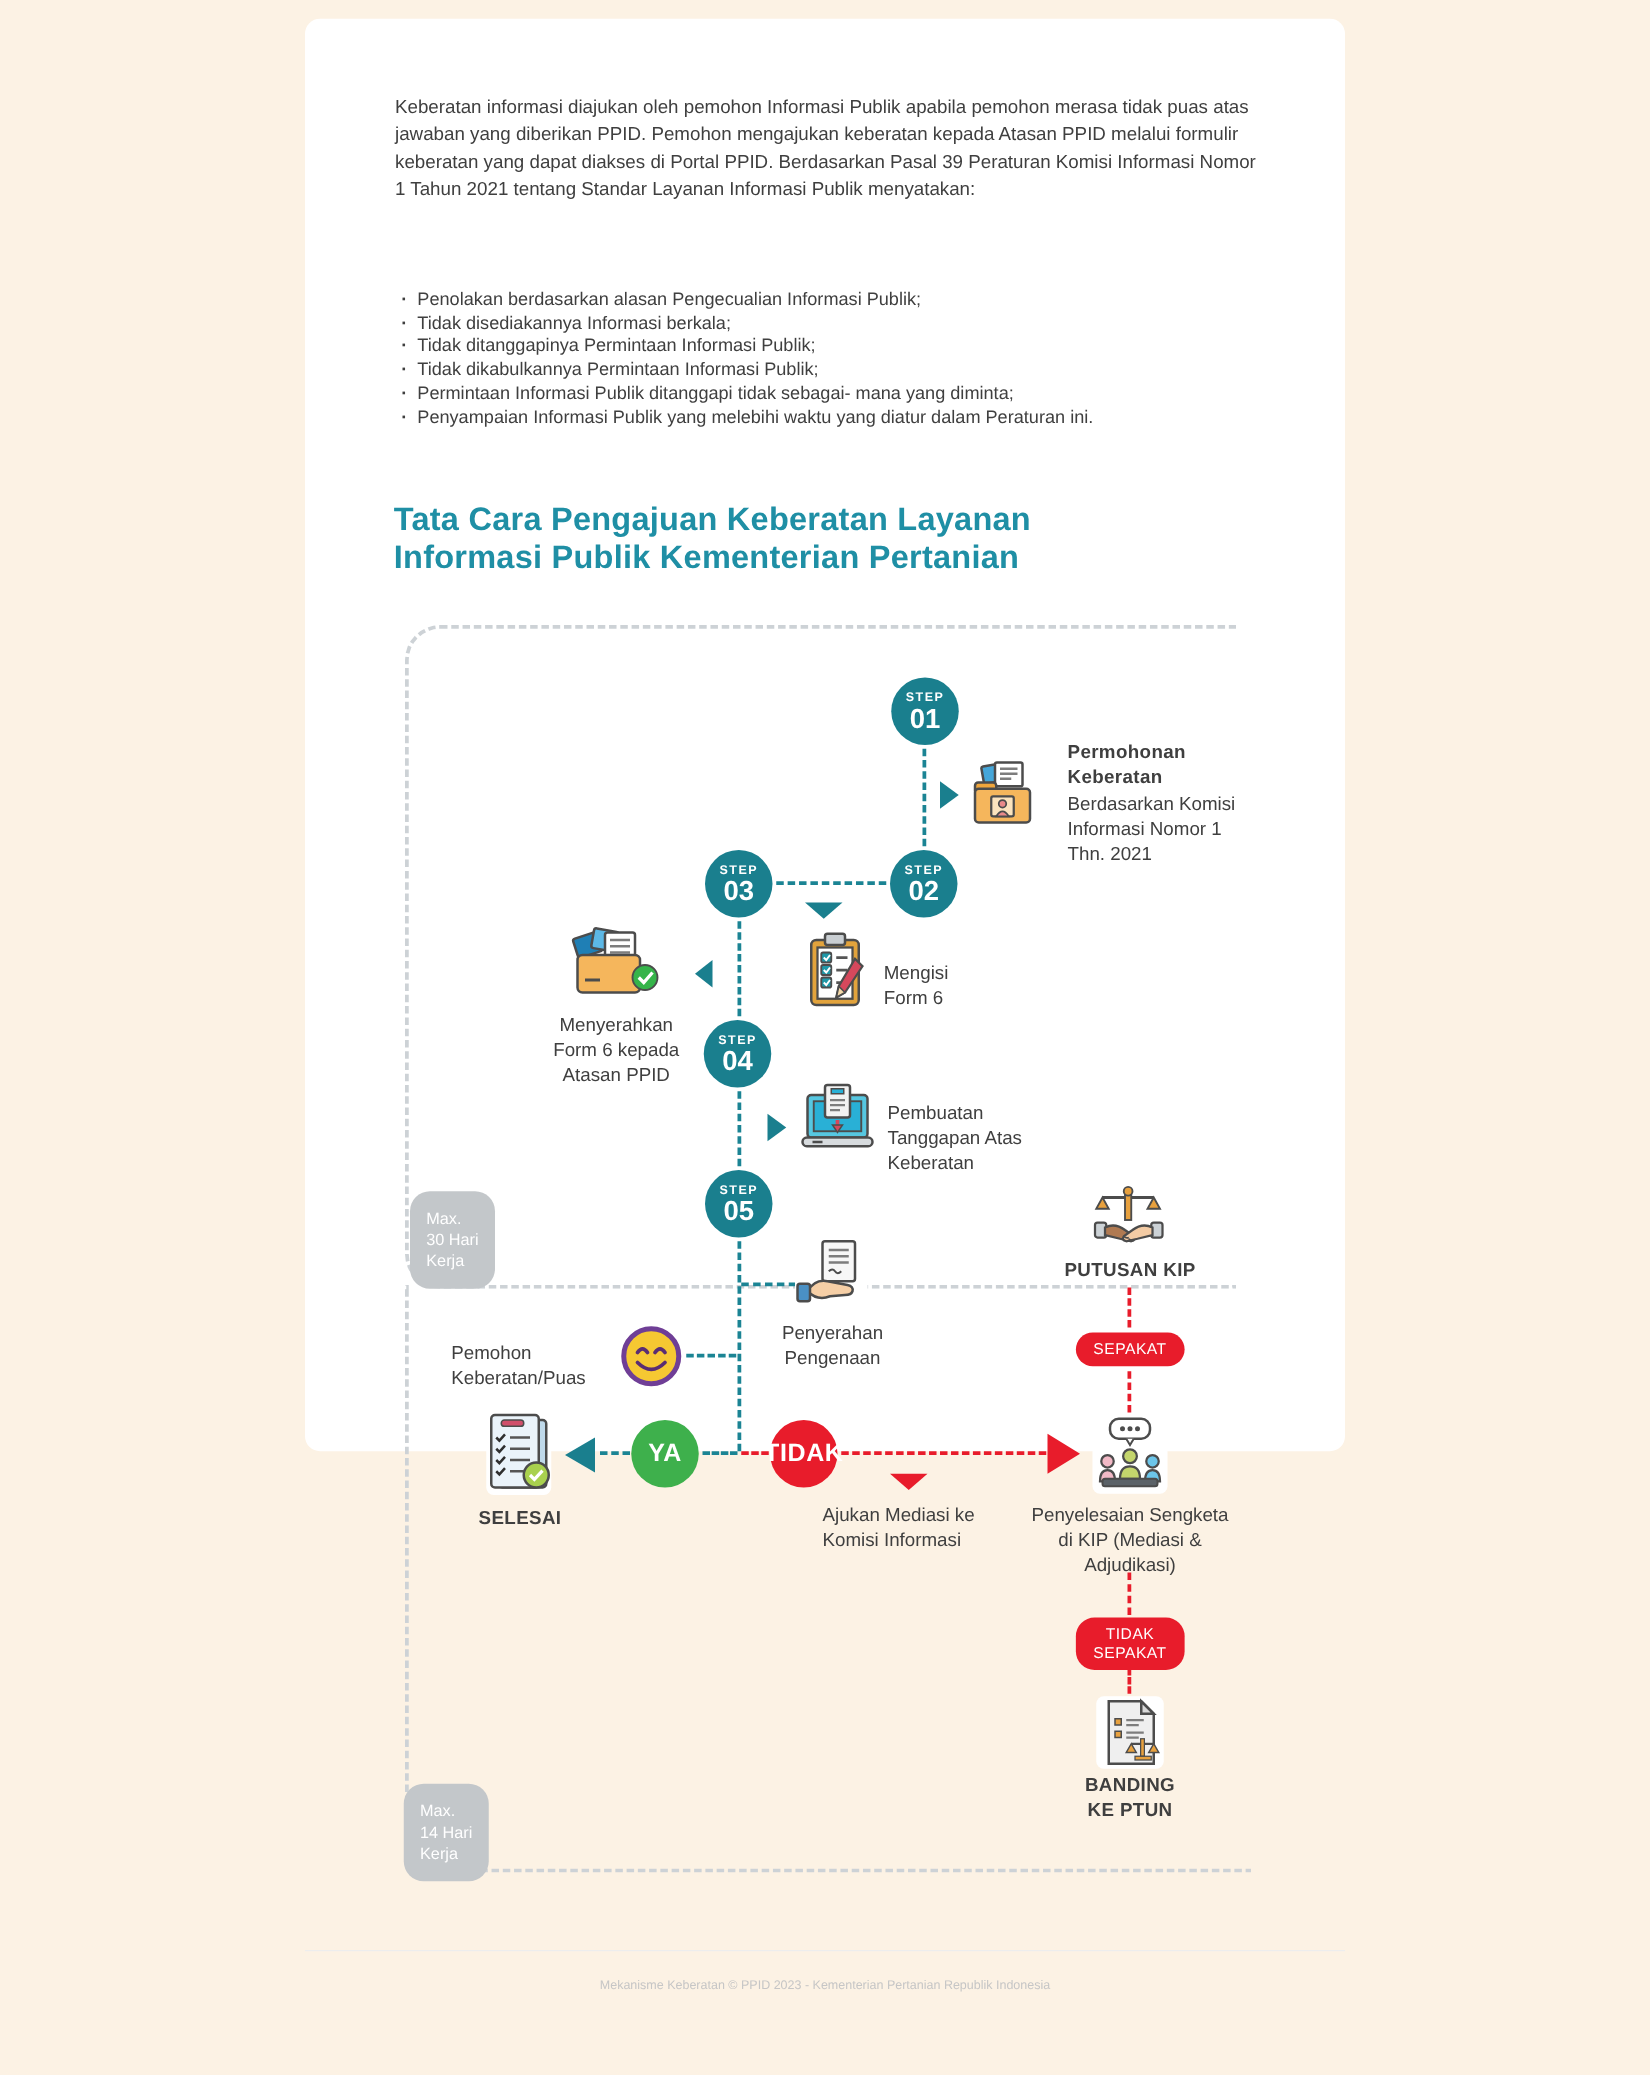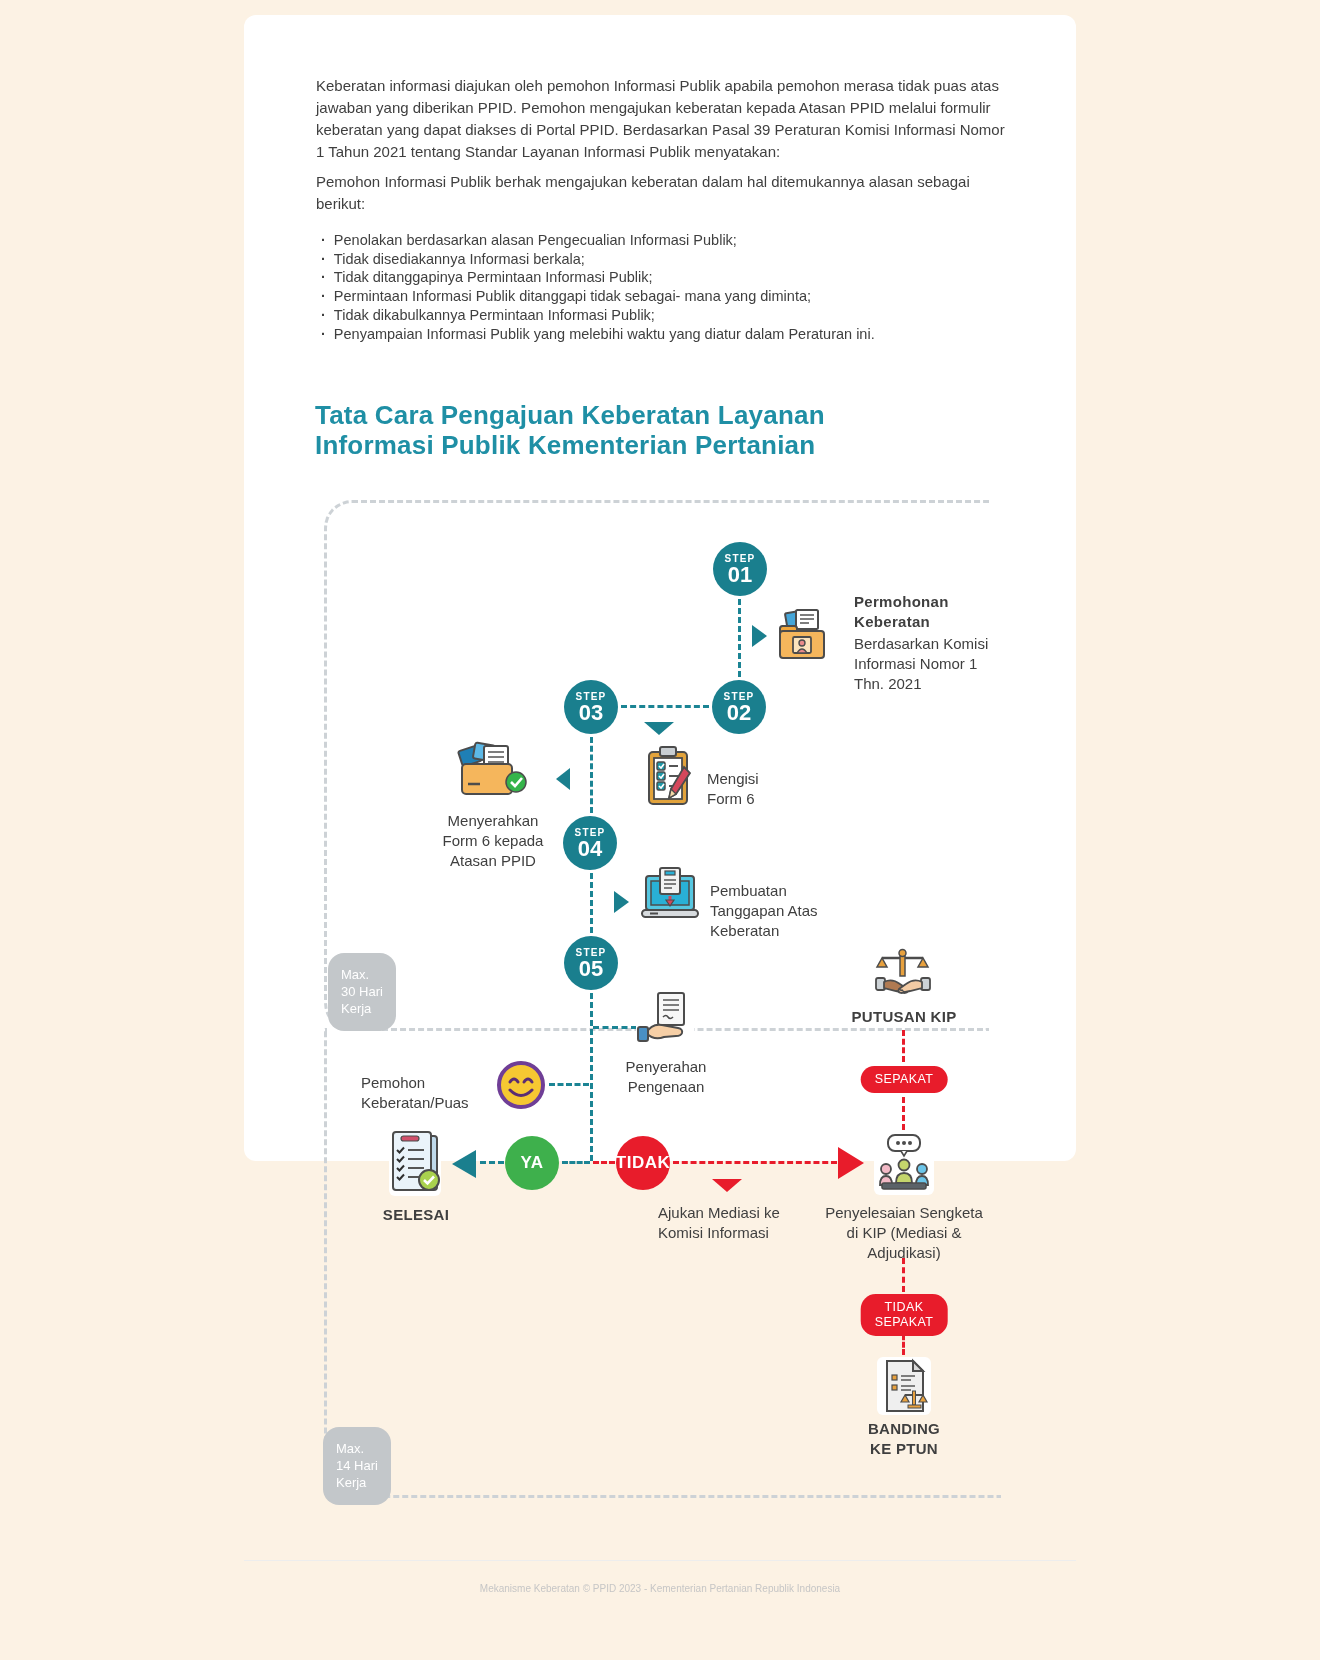--- a/index.html
+++ b/index.html
@@ -37,21 +37,21 @@
   
   .step{
     position:absolute;width:54px;height:54px;border-radius:50%;background:#1a7f8e;
     color:#fff;display:flex;flex-direction:column;align-items:center;justify-content:center;z-index:3
   }
   .step .sl{font-size:10px;font-weight:700;letter-spacing:1.2px;line-height:11px}
   .step .sn{font-size:22px;font-weight:700;line-height:22px}
   .decision{
     position:absolute;width:54px;height:54px;border-radius:50%;color:#fff;
     display:flex;align-items:center;justify-content:center;
-    font-weight:700;font-size:17px;letter-spacing:.5px;z-index:3
+    font-weight:700;font-size:20px;letter-spacing:.5px;z-index:3
   }
   .dec-green{background:#3eb04c}
   .dec-red{background:#e81c2b}
   
   .dv{position:absolute;width:0;border-left:3px dashed #1b8494}
   .dh{position:absolute;height:0;border-top:3px dashed #1b8494}
   .dv.red{border-left-color:#e81c2b}
   .dh.red{border-top-color:#e81c2b}
   
   .tri{width:0;height:0;position:absolute}
@@ -78,28 +78,27 @@
   }
   .footer-divider{position:absolute;left:0;width:100%;height:1px;background:#ededed}
   .footer{position:absolute;width:100%;text-align:center;font-size:10px;color:#c6c6c6}
 </style>
 </head>
 <body>
 
 <div class="card">
 
   <p class="para" style="left:72px;top:60px;width:692px">Keberatan informasi diajukan oleh pemohon Informasi Publik apabila pemohon merasa tidak puas atas jawaban yang diberikan PPID. Pemohon mengajukan keberatan kepada Atasan PPID melalui formulir keberatan yang dapat diakses di Portal PPID. Berdasarkan Pasal 39 Peraturan Komisi Informasi Nomor 1 Tahun 2021 tentang Standar Layanan Informasi Publik menyatakan:</p>
-  <p class="para" style="left:72px;top:156px;width:692px">Pemohon Informasi Publik berhak mengajukan keberatan dalam hal ditemukannya alasan sebagai berikut:</p>
 
   <ul class="reasons" style="left:75px;top:216px;width:690px">
     <li>Penolakan berdasarkan alasan Pengecualian Informasi Publik;</li>
     <li>Tidak disediakannya Informasi berkala;</li>
     <li>Tidak ditanggapinya Permintaan Informasi Publik;</li>
+    <li>Tidak dikabulkannya Permintaan Informasi Publik;</li>
     <li>Permintaan Informasi Publik ditanggapi tidak sebagai- mana yang diminta;</li>
-    <li>Tidak dikabulkannya Permintaan Informasi Publik;</li>
     <li>Penyampaian Informasi Publik yang melebihi waktu yang diatur dalam Peraturan ini.</li>
   </ul>
 
   <h1 class="h1" style="left:71px;top:385px;white-space:pre-line">Tata Cara Pengajuan Keberatan Layanan
 Informasi Publik Kementerian Pertanian</h1>
 
   <div>
 
     <div class="phase1" style="left:80px;top:485px;width:662px;height:525px"></div>
     <div class="phase2" style="left:80px;top:1013px;width:674px;height:467px"></div>

